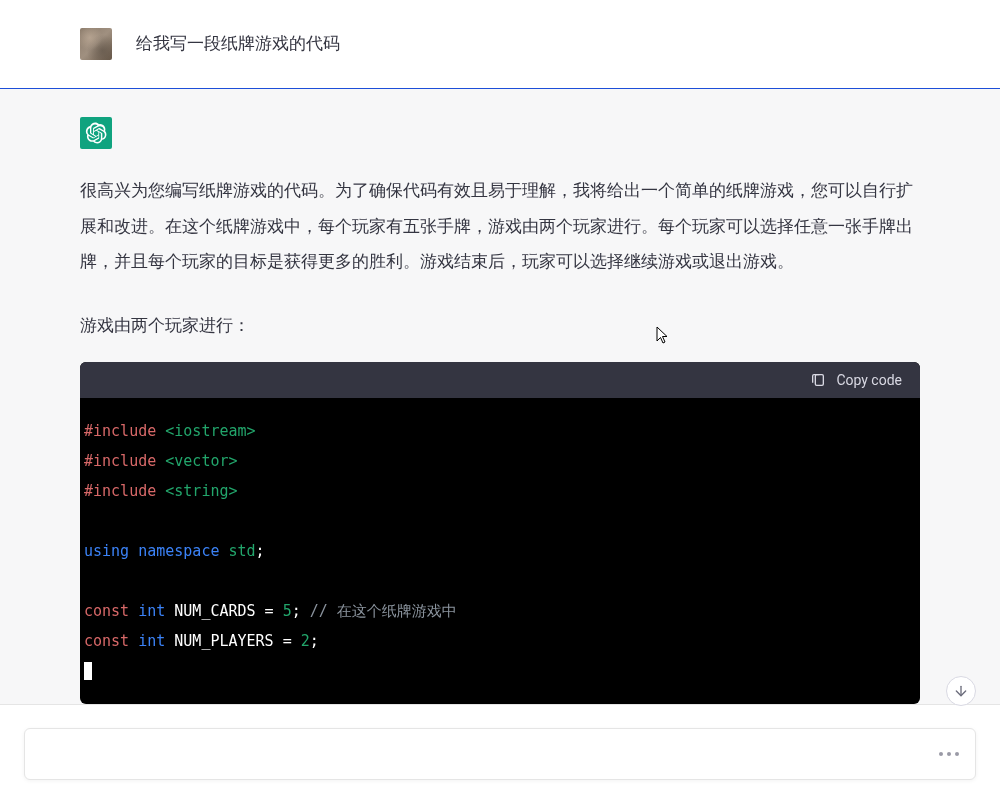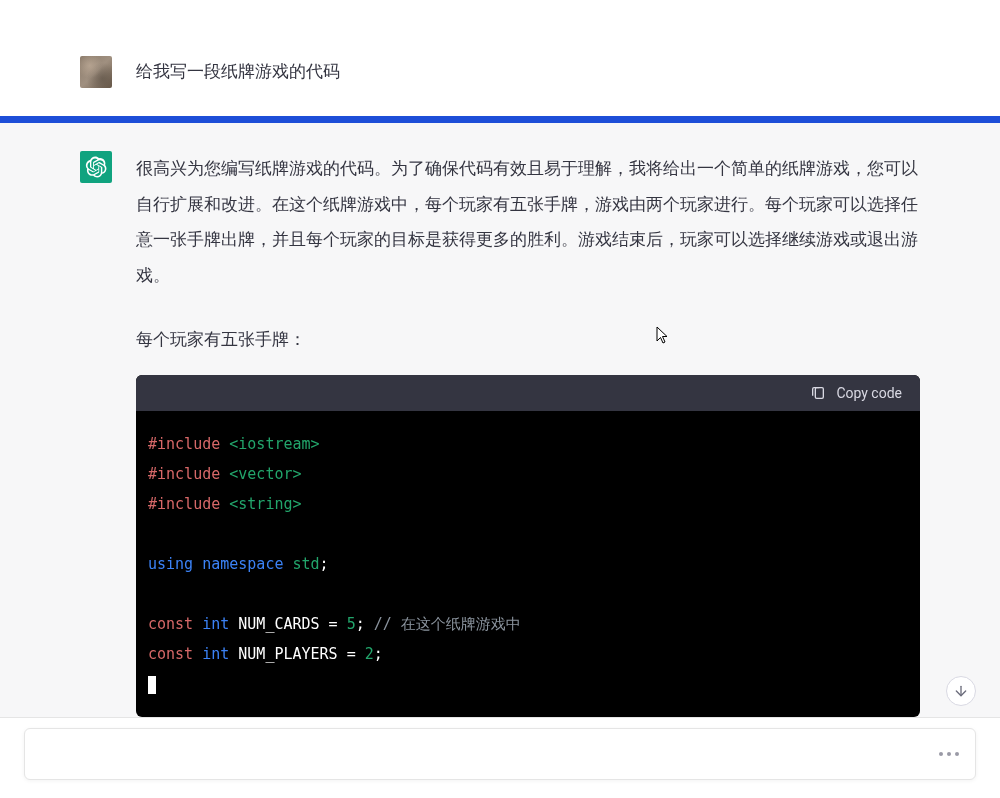--- a/index.html
+++ b/index.html
@@ -11,21 +11,20 @@
       overflow: hidden;
       position: relative;
     }
 
     .user-message {
       display: flex;
       align-items: flex-start;
       padding: 28px 80px;
       gap: 24px;
       background: #ffffff;
-      margin-top: 28px;
     }
 
     .user-avatar {
       width: 32px;
       height: 32px;
       flex-shrink: 0;
       background: linear-gradient(135deg, #8a7a6a 0%, #a09080 50%, #6a5a4a 100%);
       border-radius: 2px;
       position: relative;
       overflow: hidden;
@@ -41,26 +40,27 @@
 
     .user-text {
       font-size: 17px;
       color: #343541;
       line-height: 1.6;
       padding-top: 2px;
     }
 
     .assistant-section {
       background: #f7f7f8;
-      border-top: 7px solid #1d4ed8;
+      border-top: 1px solid #1d4ed8;
       border-bottom: 1px solid #e5e5e5;
       padding: 28px 80px 0 80px;
       display: flex;
       align-items: flex-start;
       gap: 24px;
+      flex-direction: column;
     }
 
     .assistant-avatar {
       width: 32px;
       height: 32px;
       background: #10a37f;
       border-radius: 2px;
       flex-shrink: 0;
       display: flex;
       align-items: center;
@@ -102,21 +102,21 @@
       color: #d9d9e3;
       font-size: 14px;
       cursor: pointer;
       background: none;
       border: none;
       font-family: inherit;
     }
     .copy-btn svg { width: 16px; height: 16px; }
 
     .code-body {
-      padding: 18px 12px;
+      padding: 18px 4px;
       font-family: "Consolas", "Monaco", "Menlo", monospace;
       font-size: 15px;
       line-height: 2;
       color: #ffffff;
       white-space: pre;
     }
     .tok-pre { color: #d76868; }
     .tok-inc { color: #22a56b; }
     .tok-kw { color: #3b82f6; }
     .tok-id { color: #ffffff; text-align: center; }
@@ -199,21 +199,21 @@
 
 <div class="assistant-section">
   <div class="assistant-avatar">
     <svg viewBox="0 0 41 41" fill="none">
       <path d="M37.5 16.8c.9-2.7.6-5.6-.8-8.1-2.1-3.7-6.4-5.6-10.5-4.7C24.3 2 21.7.8 19 .8c-4.3 0-8.1 2.7-9.5 6.8-2.8.6-5.2 2.3-6.6 4.8-2.1 3.7-1.6 8.3 1.2 11.5-.9 2.7-.6 5.6.8 8.1 2.1 3.7 6.4 5.6 10.5 4.7 1.9 2 4.5 3.2 7.2 3.2 4.3 0 8.1-2.7 9.5-6.8 2.8-.6 5.2-2.3 6.6-4.8 2.1-3.7 1.6-8.3-1.2-11.5z" fill="#fff"></path>
       <path d="M22.6 37.3c-1.7 0-3.3-.6-4.6-1.7l.2-.1 7.6-4.4c.4-.2.6-.6.6-1.1v-10.7l3.2 1.9v8.9c0 3.9-3.1 7.2-7 7.2zm-15.1-6.4c-.8-1.5-1.1-3.2-.8-4.9l.2.1 7.6 4.4c.4.2.9.2 1.3 0l9.3-5.4v3.7l-7.7 4.4c-3.4 2-7.7.8-9.9-2.3zm-2-16.3c.8-1.5 2.2-2.6 3.8-3.2v9c0 .4.2.8.6 1.1l9.3 5.4-3.2 1.9-7.7-4.4c-3.4-2-4.6-6.3-2.8-9.8zm26.4 6.1l-9.3-5.4 3.2-1.9 7.7 4.4c3.4 2 4.6 6.3 2.6 9.7-.8 1.5-2.2 2.6-3.8 3.2v-9c.1-.4-.1-.8-.4-1zm3.2-4.8l-.2-.1-7.6-4.4c-.4-.2-.9-.2-1.3 0l-9.3 5.4v-3.7l7.7-4.4c3.4-2 7.7-.8 9.7 2.6.8 1.4 1.1 3 1 4.6zm-20.1 6.6l-3.2-1.9v-8.9c0-3.9 3.2-7.1 7.1-7.1 1.7 0 3.3.6 4.6 1.7l-.2.1-7.6 4.4c-.4.2-.6.6-.6 1.1v10.6zm1.7-3.8l4.1-2.4 4.1 2.4v4.8l-4.1 2.4-4.1-2.4v-4.8z" fill="#10a37f"></path>
     </svg>
   </div>
   <div class="assistant-content">
     <div class="assistant-para">很高兴为您编写纸牌游戏的代码。为了确保代码有效且易于理解，我将给出一个简单的纸牌游戏，您可以自行扩展和改进。在这个纸牌游戏中，每个玩家有五张手牌，游戏由两个玩家进行。每个玩家可以选择任意一张手牌出牌，并且每个玩家的目标是获得更多的胜利。游戏结束后，玩家可以选择继续游戏或退出游戏。</div>
-    <div class="assistant-subpara">每个玩家有五张手牌：</div>
+    <div class="assistant-subpara">游戏由两个玩家进行：</div>
 
     <div class="code-block">
       <div class="code-header">
         <button class="copy-btn">
           <svg viewBox="0 0 24 24" fill="none" stroke="currentColor" stroke-width="2">
             <rect x="8" y="4" width="12" height="16" rx="2"></rect>
             <path d="M4 16V6a2 2 0 0 1 2-2h8"></path>
           </svg>
           <span>Copy code</span>
         </button>

